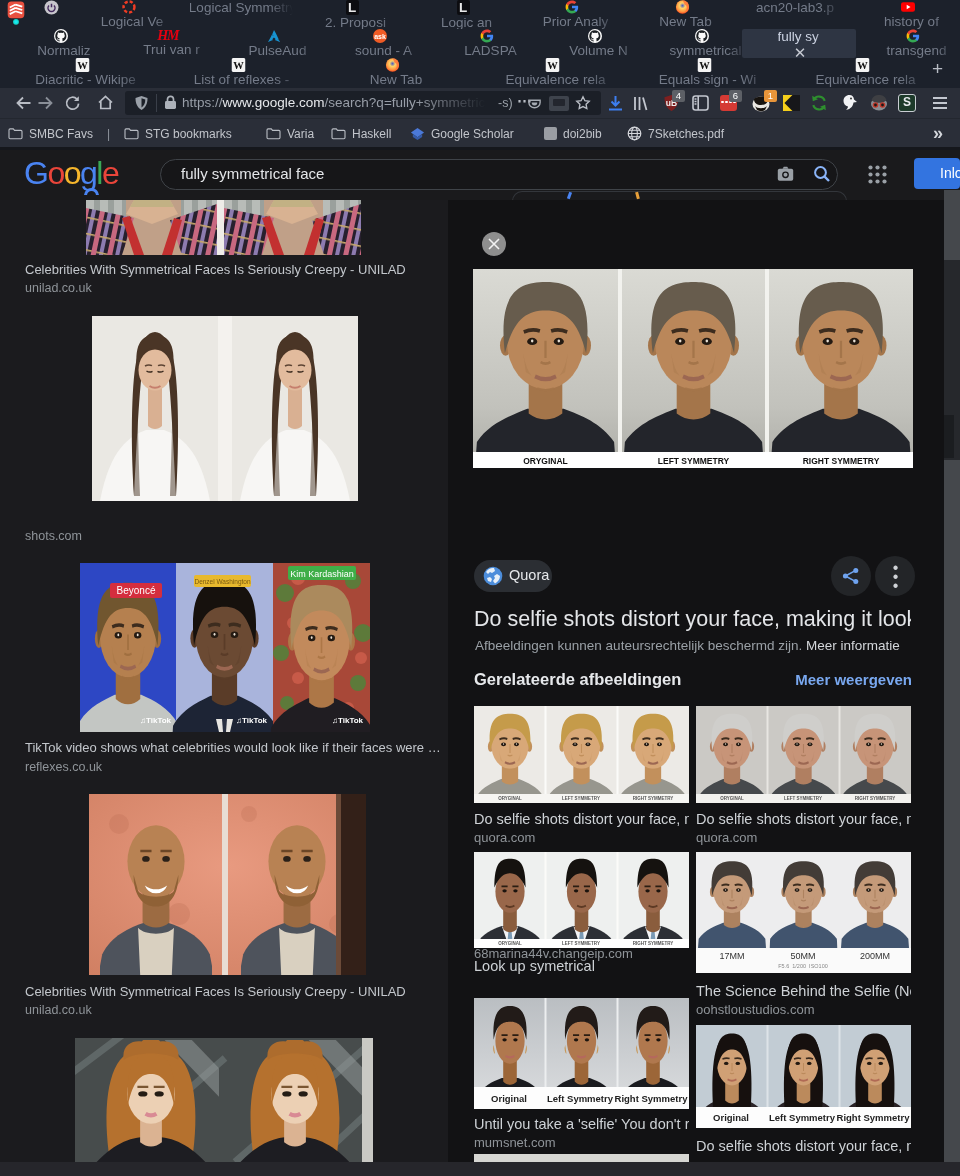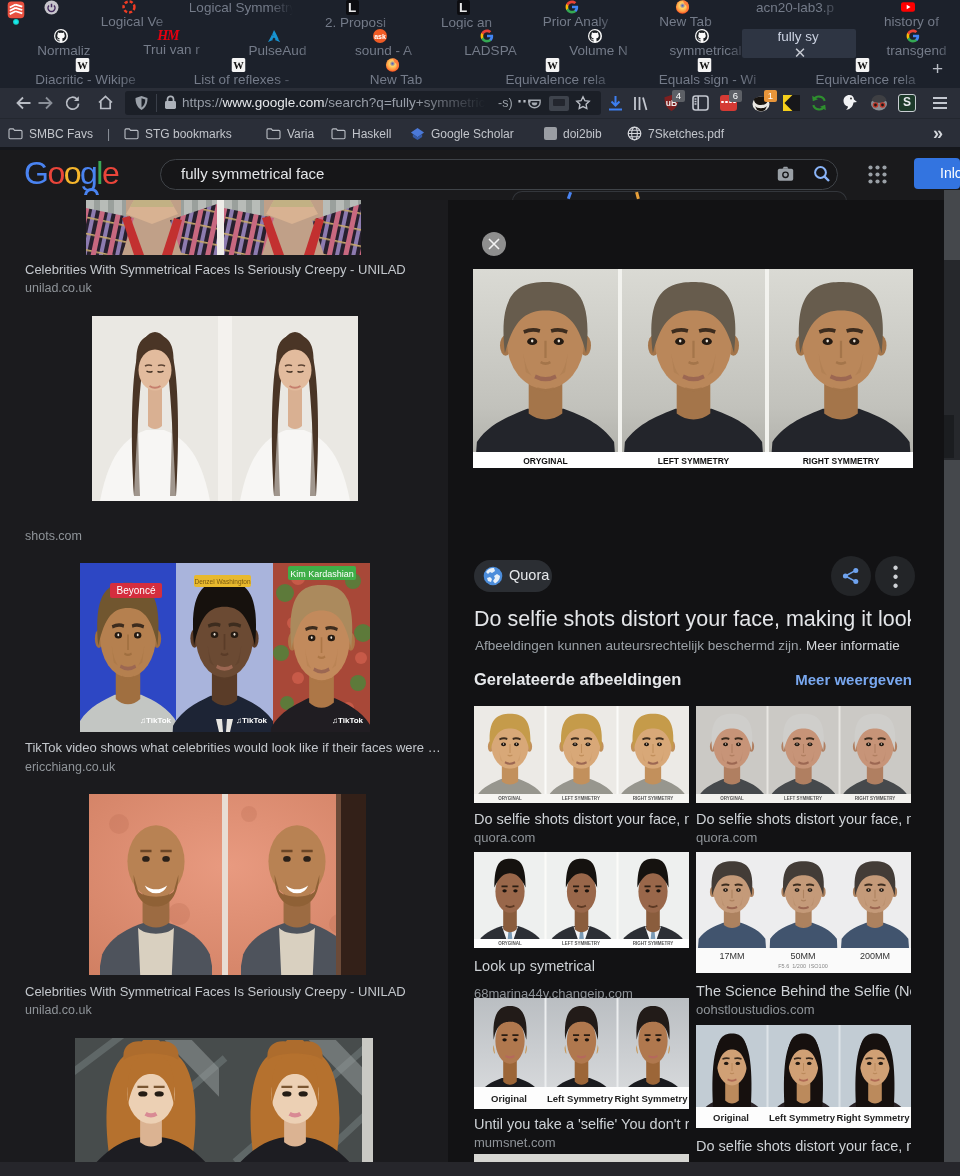--- a/index.html
+++ b/index.html
@@ -541,21 +541,21 @@
       <rect x="15" y="3" width="68" height="14" rx="2" fill="#3fae48"></rect>
       <text x="49" y="13.5" font-size="9" fill="#fff" text-anchor="middle">Kim Kardashian</text>
     </g>
     <g fill="#fff" font-size="8" font-weight="bold">
       <text x="60" y="160">♫TikTok</text>
       <text x="156" y="160">♫TikTok</text>
       <text x="252" y="160">♫TikTok</text>
     </g>
   </svg>
   <div class="cap1" style="left:25px;top:740px;width:420px">TikTok video shows what celebrities would look like if their faces were …</div>
-  <div class="cap2" style="left:25px;top:760px">ericchiang.co.uk</div>
+  <div class="cap2" style="left:25px;top:760px">reflexes.co.uk</div>
 
   <svg class="abs" style="left:89px;top:794px" width="277" height="181" viewBox="0 0 277 181">
     <defs>
       <radialGradient id="rockbg" cx="50%" cy="40%" r="80%">
         <stop offset="0%" stop-color="#e89a80"></stop>
           <stop offset="100%" stop-color="#d07f62"></stop>
       </radialGradient>
       <symbol id="rockbust" viewBox="0 0 100 130" preserveAspectRatio="none">
         <path fill="#4e535c" d="M-2 130 L2 112 C10 98 26 92 40 88 L60 88 C74 92 90 98 98 112 L102 130 Z"></path>
         <path fill="#d9d0c0" d="M34 92 C40 98 60 98 66 92 L64 130 H36 Z"></path>
@@ -721,21 +721,21 @@
     <rect x="70.5" y="0" width="2" height="96" fill="#fbfbf9"></rect>
     <rect x="142.5" y="0" width="2" height="96" fill="#fbfbf9"></rect>
     <rect x="0" y="87" width="215" height="9" fill="#fff"></rect>
     <g fill="#555" font-size="4.5" font-weight="bold" text-anchor="middle">
       <text x="36" y="93">ORYGINAL</text>
         <text x="107" y="93">LEFT SYMMETRY</text>
         <text x="179" y="93">RIGHT SYMMETRY</text>
     </g>
   </svg>
   <div class="cap1" style="left:474px;top:958px;width:215px;font-size:14.5px;color:#ced2d6">Look up symetrical</div>
-  <div class="cap2" style="left:474px;top:986px;font-size:13px">68marina44v.changeip.com</div>
+  <div class="cap2" style="left:474px;top:946px;font-size:13px">68marina44v.changeip.com</div>
 
   <svg class="abs" style="left:696px;top:852px" width="215" height="121" viewBox="0 0 215 121">
     <rect width="215" height="121" fill="#ededee"></rect>
     <g style="--sh:#41546e;--hr:#433c37;--sk:#c49a79;--sk2:#ad825f">
       <use href="#bust" x="2" y="4" width="68" height="92"></use>
       <use href="#bust" x="73.5" y="4" width="68" height="92"></use>
       <use href="#bust" x="145" y="4" width="68" height="92"></use>
     </g>
     <rect x="0" y="96" width="215" height="25" fill="#fafafa"></rect>
     <g fill="#333" font-size="9" text-anchor="middle">

